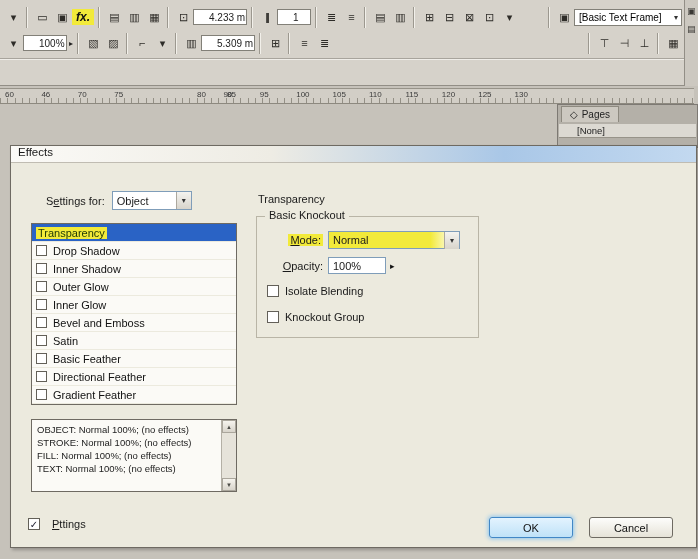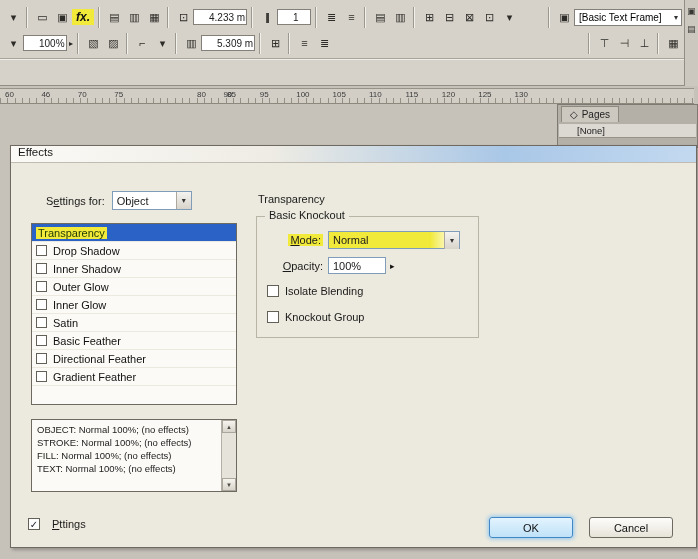--- a/index.html
+++ b/index.html
@@ -240,20 +240,24 @@
         <div class="fx-row">
           <span class="cb"></span>
           <span class="fx-label">Outer Glow</span>
         </div>
         <div class="fx-row">
           <span class="cb"></span>
           <span class="fx-label">Inner Glow</span>
         </div>
         <div class="fx-row">
           <span class="cb"></span>
+          <span class="fx-label">Bevel and Emboss</span>
+        </div>
+        <div class="fx-row">
+          <span class="cb"></span>
           <span class="fx-label">Satin</span>
         </div>
         <div class="fx-row">
           <span class="cb"></span>
           <span class="fx-label">Basic Feather</span>
         </div>
         <div class="fx-row">
           <span class="cb"></span>
           <span class="fx-label">Directional Feather</span>
         </div>

